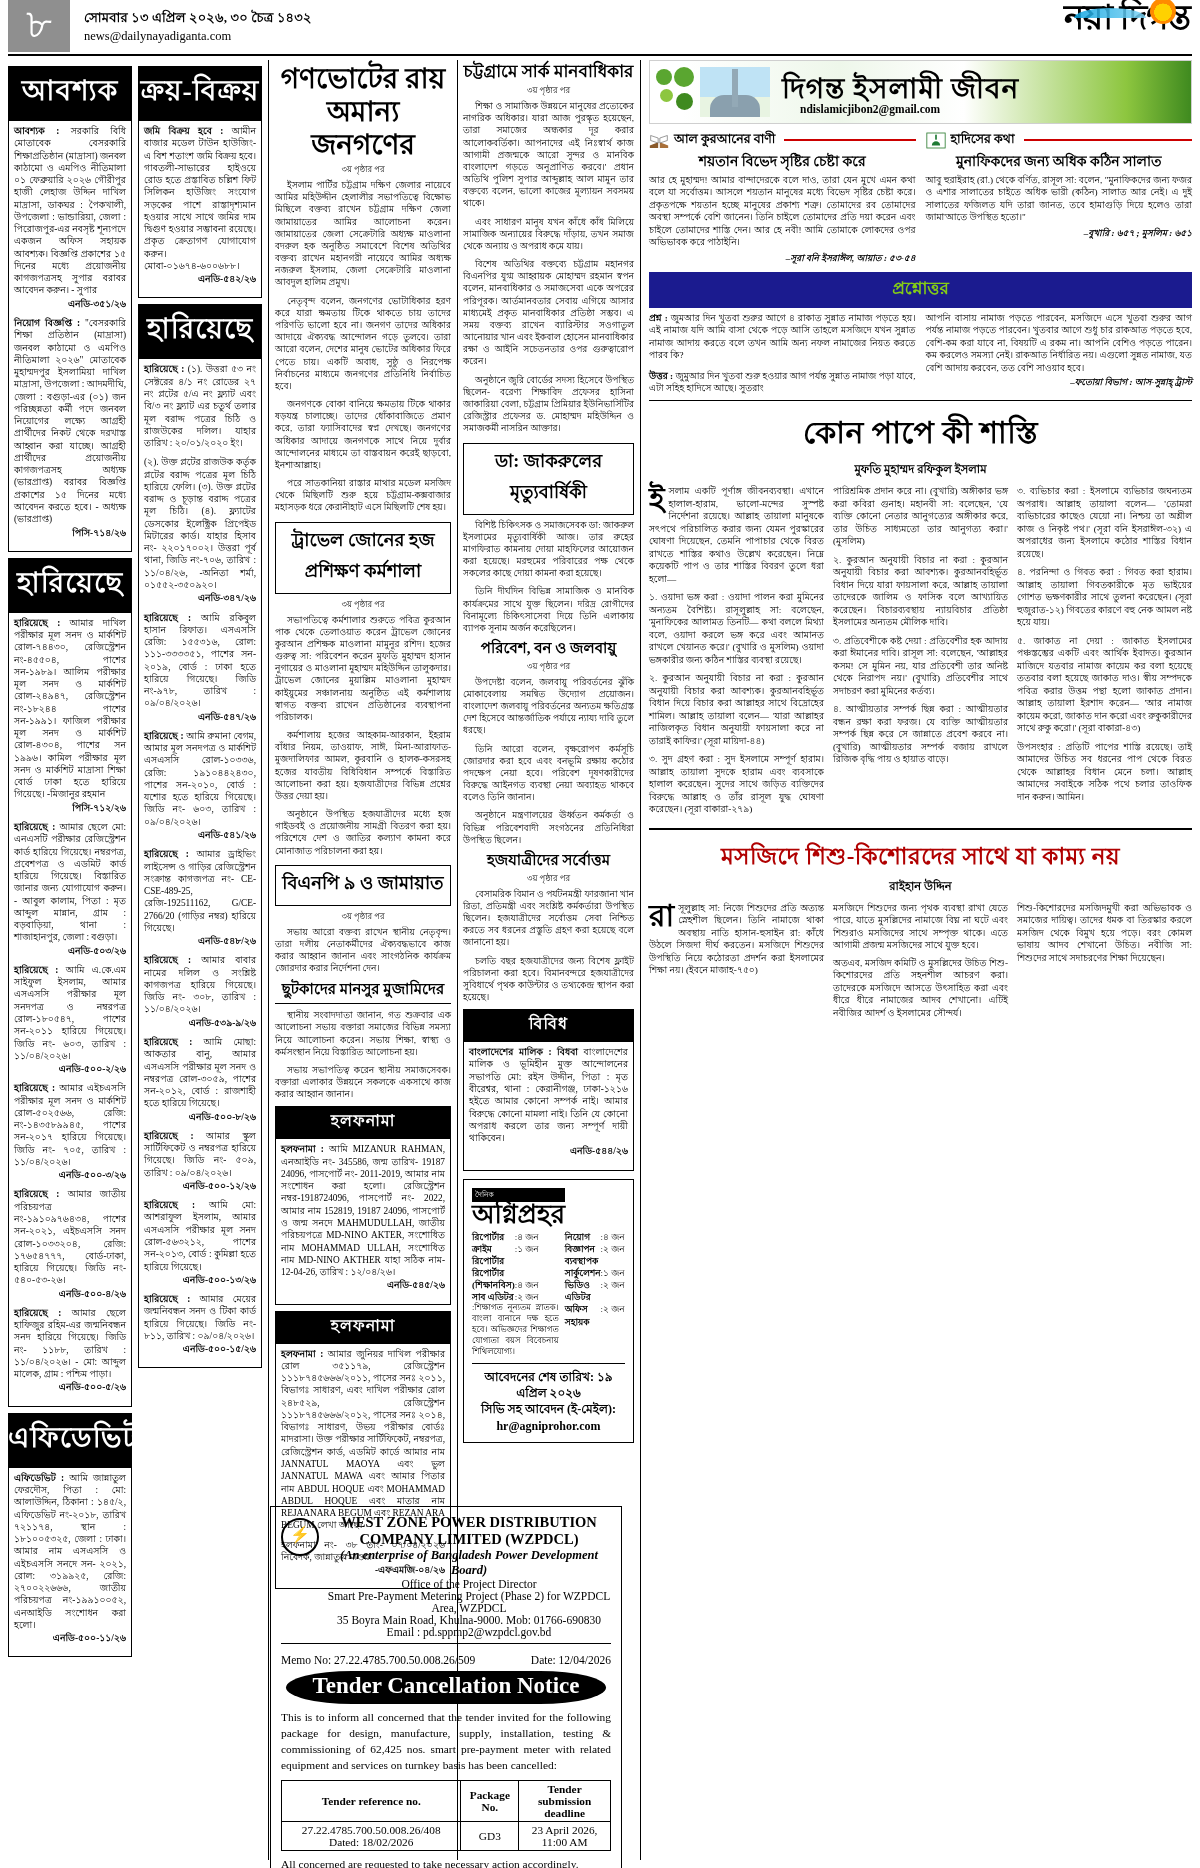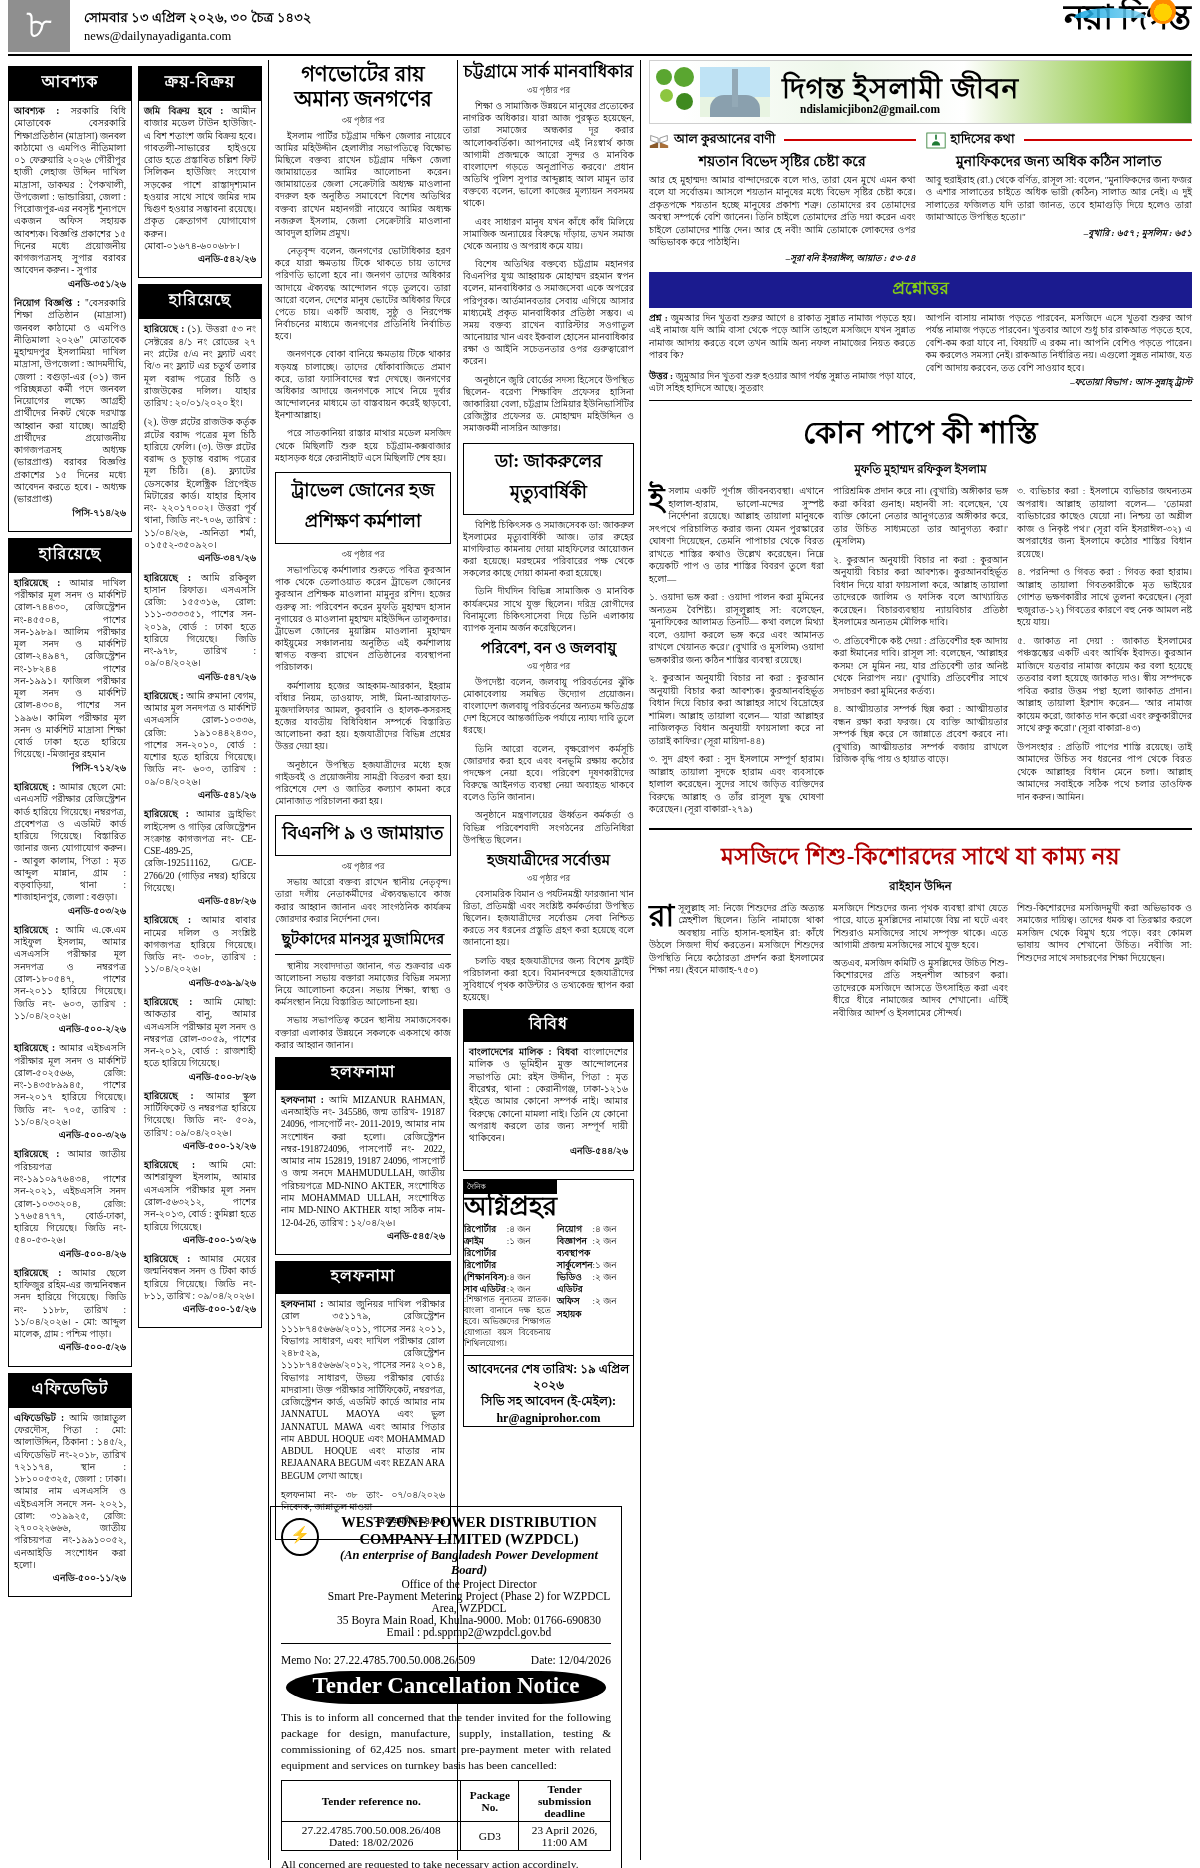--- a/index.html
+++ b/index.html
@@ -25,29 +25,29 @@
   .body-grid{display:flex;gap:6px;margin-top:4px;height:1800px;}
   .colA{width:254px;display:flex;gap:6px;}
   .mini{width:124px;}
   .colMid{width:362px;display:flex;gap:6px;}
   .colR{width:562px;border-left:1.5px solid #000;padding-left:8px;}
 
   .vline{border-left:1px solid #000;}
 
   
   .banner{background:#000;color:#fff;text-align:center;font-weight:bold;
-     font-size:16px;padding:3px 0 5px;margin:6px 0 0;letter-spacing:1px;font-family:"Liberation Serif",serif;}
+     font-size:28px;padding:3px 0 5px;margin:6px 0 0;letter-spacing:1px;font-family:"Liberation Serif",serif;}
   .banner.sm{font-size:16px;padding:2px 0 4px;}
   .adbox{border:1px solid #000;border-top:none;padding:4px 5px 5px;}
   .ad{font-size:9.3px;line-height:1.32;text-align:justify;margin:0 0 7px;}
   .ad b{font-weight:bold;}
   .ref{display:block;text-align:right;font-weight:bold;font-size:9.3px;margin-top:1px;}
 
   
-  .headline{font-size:21px;font-weight:bold;text-align:center;line-height:1.18;margin:2px 0 2px;}
+  .headline{font-size:28px;font-weight:bold;text-align:center;line-height:1.18;margin:2px 0 2px;}
   .headline.s2{font-size:17px;}
   .headline.s3{font-size:15px;}
   .cont{font-size:8.4px;text-align:center;margin:0 0 2px;}
   .news{font-size:9.1px;line-height:1.34;text-align:justify;margin:0 0 6px;text-indent:12px;}
   .boxhead{border:1px solid #000;text-align:center;font-size:18px;font-weight:bold;padding:3px 2px 5px;margin:8px 0 4px;}
 
   
   .islamic-head{position:relative;height:62px;border:1px solid #cfcfcf;overflow:hidden;margin-bottom:2px;
      background:linear-gradient(90deg,#ffffff 0 6%,#eef7ea 35%,#ffffff 58%,#8dc63f 88%,#3f8a1f 100%);}
   .ih-dots{position:absolute;left:6px;top:6px;width:52px;height:50px;}
@@ -72,21 +72,21 @@
   .qa{font-size:9.2px;line-height:1.36;text-align:justify;}
   .big-head{font-size:30px;font-weight:bold;text-align:center;margin:8px 0 0;letter-spacing:.5px;}
   .byline{font-size:11.5px;font-weight:bold;text-align:center;margin:1px 0 5px;}
   .three-col{display:flex;gap:9px;}
   .three-col .c{flex:1;}
   .dropcap:first-letter{float:left;font-size:30px;line-height:.82;padding:2px 4px 0 0;font-weight:bold;}
   .hr-thin{border-top:1px solid #000;margin:5px 0;}
   .hr-thick{border-top:2px solid #000;margin:6px 0;}
 
   
-  .agni{border:1px solid #000;padding:0;}
+  .agni{border:1px solid #000;padding:8px;}
   .agni-top{display:flex;align-items:center;gap:4px;}
   .agni-logo{font-size:26px;font-weight:bold;line-height:1;}
   .agni-dai{font-size:7.5px;background:#000;color:#fff;padding:1px 3px;}
   .jobrow{display:flex;font-size:9px;line-height:1.35;}
   .jobrow .n{flex:1;font-weight:bold;}
   .jobrow .v{width:44px;}
   .smalltxt{font-size:8.4px;line-height:1.3;text-align:justify;}
   .apply{font-size:12px;font-weight:bold;text-align:center;line-height:1.35;}
 
   

